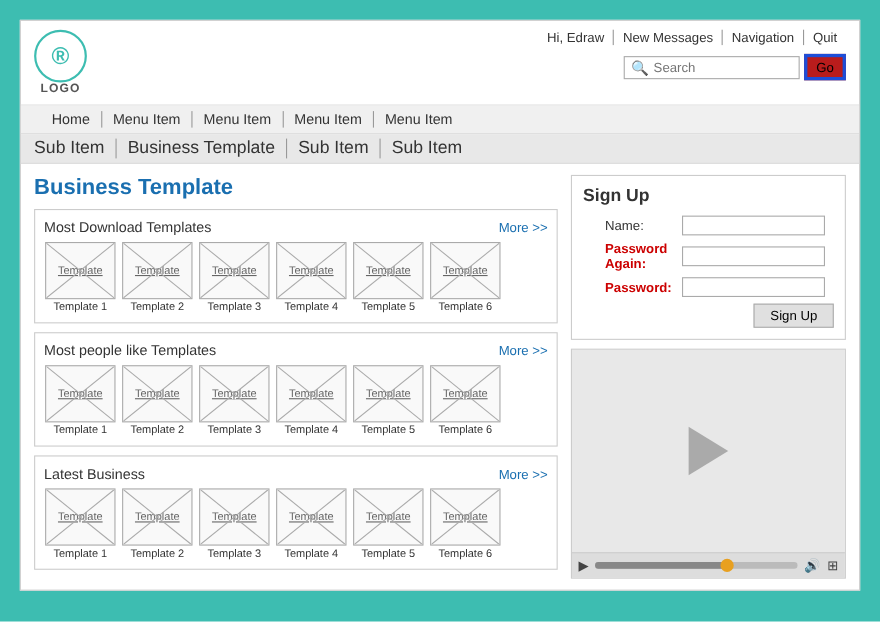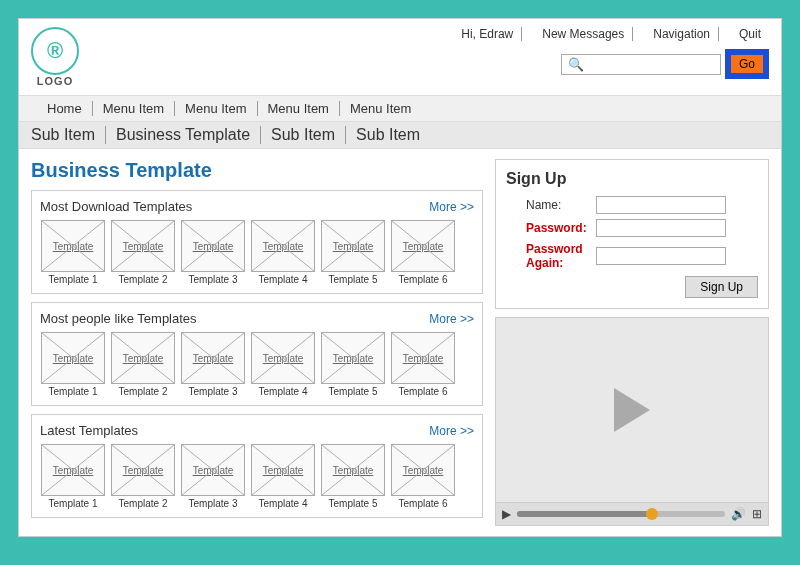--- a/index.html
+++ b/index.html
@@ -57,21 +57,21 @@
 
     .header-right {
       display: flex;
       flex-direction: column;
       align-items: flex-end;
       gap: 8px;
     }
 
     .top-nav-links {
       display: flex;
-      gap: 12px;
+      gap: 0;
       font-size: 12px;
       color: #333;
     }
 
     .top-nav-links span {
       padding: 0 8px;
       border-right: 1px solid #999;
       cursor: pointer;
       color: #333;
     }
@@ -97,22 +97,22 @@
     }
 
     .search-box input {
       border: none;
       outline: none;
       font-size: 12px;
       width: 130px;
     }
 
     .go-btn {
-      background: #f97316;
-      border: 6px solid #1d4ed8;
+      background: #b91c1c;
+      border: 3px solid #1d4ed8;
       padding: 2px 8px;
       font-size: 12px;
       cursor: pointer;
     }
 
     
     .nav-bar {
       display: flex;
       align-items: center;
       padding: 5px 28px;
@@ -251,21 +251,21 @@
 
     .template-label {
       font-size: 10px;
       color: #333;
       text-align: center;
       margin-top: 2px;
     }
 
     
     .right-panel {
-      width: 274px;
+      width: 250px;
       display: flex;
       flex-direction: column;
       gap: 0;
     }
 
     .signup-box {
       border: 1px solid #ccc;
       padding: 10px;
       margin-bottom: 8px;
     }
@@ -411,20 +411,21 @@
     <div class="header-right">
       <div class="top-nav-links">
         <span>Hi, Edraw</span>
         <span>New Messages</span>
         <span>Navigation</span>
         <span>Quit</span>
       </div>
       <div class="search-area">
         <div class="search-box">
           <span>🔍</span>
+          <input type="text" placeholder="Search" style="">
         </div>
         <button class="go-btn">Go</button>
       </div>
     </div>
   </div>
 
   <div class="nav-bar">
     <span>Home</span>
     <span>Menu Item</span>
     <span>Menu Item</span>
@@ -577,21 +578,21 @@
                   <line x1="64" y1="0" x2="0" y2="52" stroke="#aaa" stroke-width="1"></line>
                 </svg>
             </div>
             <span class="template-label">Template 6</span>
           </div>
         </div>
       </div>
 
       <div class="template-section">
         <div class="section-header">
-          <span class="section-title">Latest Templates</span>
+          <span class="section-title">Latest Business</span>
           <a class="more-link">More &gt;&gt;</a>
         </div>
         <div class="template-grid">
           <div class="template-item">
             <div class="template-thumb">
               <span>Template</span>
               <svg viewBox="0 0 64 52" preserveAspectRatio="none">
                   <line x1="0" y1="0" x2="64" y2="52" stroke="#aaa" stroke-width="1"></line>
                   <line x1="64" y1="0" x2="0" y2="52" stroke="#aaa" stroke-width="1"></line>
                 </svg>
@@ -654,25 +655,25 @@
 
     <div class="right-panel">
 
       <div class="signup-box">
         <div class="signup-title">Sign Up</div>
         <div class="form-row">
           <span class="form-label">Name:</span>
           <input class="form-input" type="text" style="">
         </div>
         <div class="form-row">
+          <span class="form-label red">Password Again:</span>
+          <input class="form-input" type="password" style="">
+        </div>
+        <div class="form-row">
           <span class="form-label red">Password:</span>
-          <input class="form-input" type="password" style="">
-        </div>
-        <div class="form-row">
-          <span class="form-label red">Password Again:</span>
           <input class="form-input" type="password" style="">
         </div>
         <div class="signup-btn-row">
           <button class="signup-btn">Sign Up</button>
         </div>
       </div>
 
       <div class="video-box">
         <div class="video-area">
           <div class="play-btn"></div>

